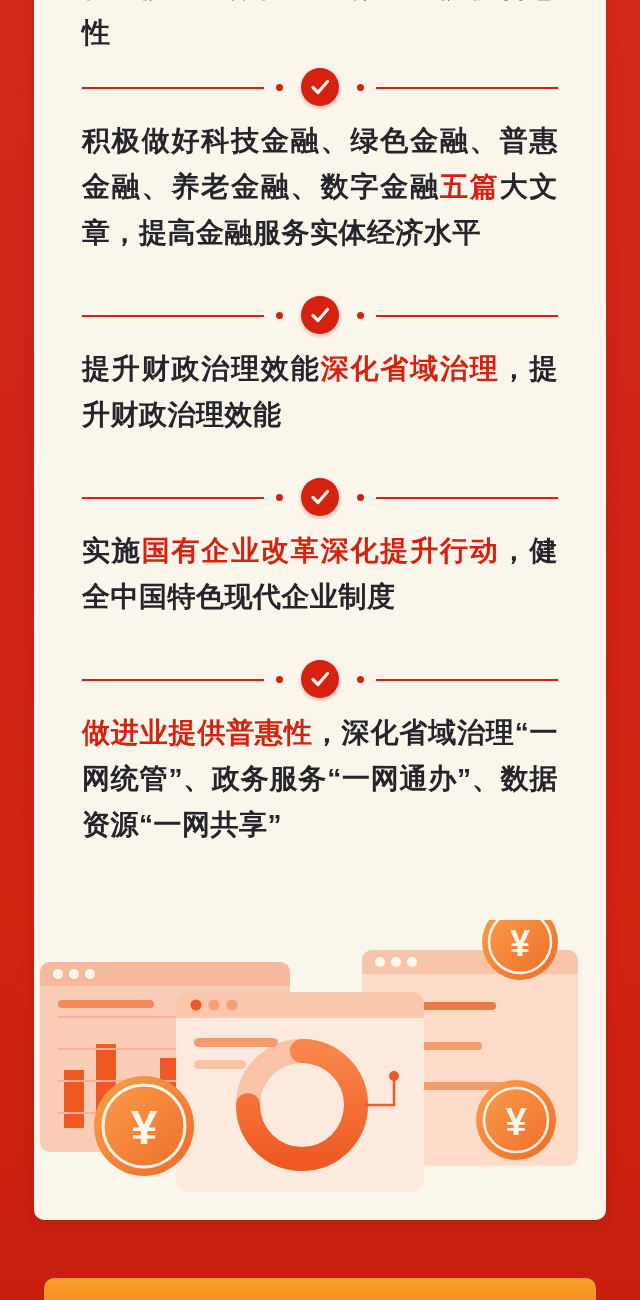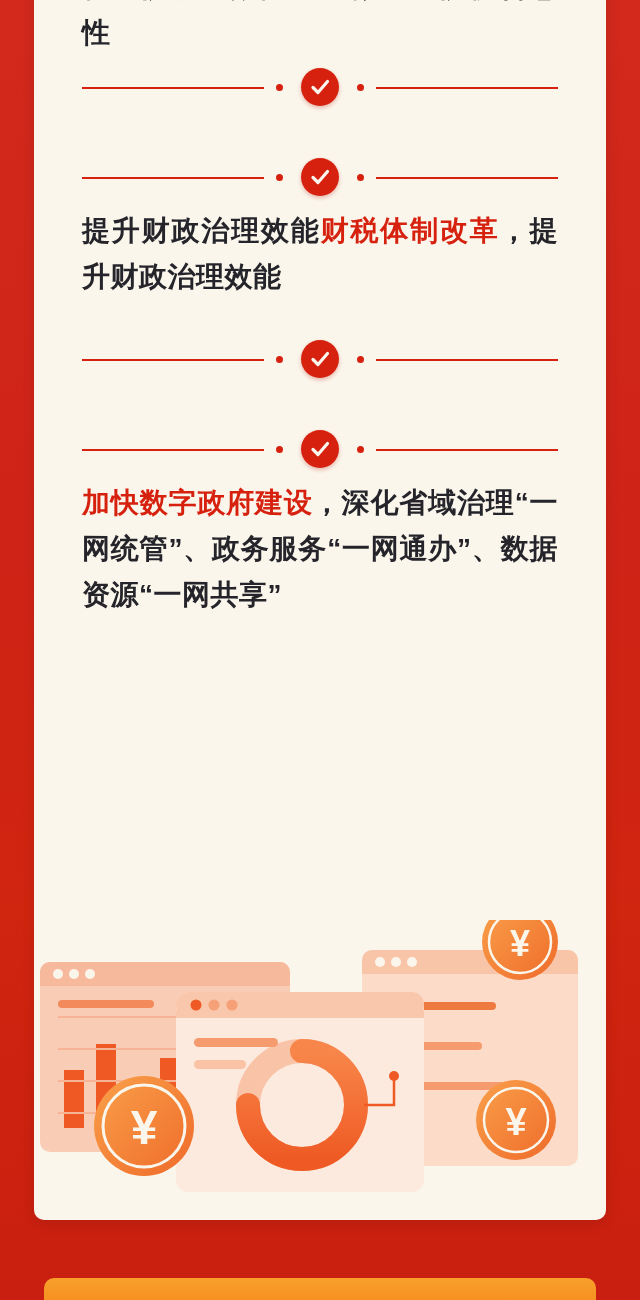--- a/index.html
+++ b/index.html
@@ -152,67 +152,77 @@
         <div class="dot left"></div>
         <div class="badge">
           <svg width="24" height="24" viewBox="0 0 24 24">
             <path d="M5 12.5 L10 17.5 L19.5 6.5" stroke="#fbf6ec" stroke-width="3.2" fill="none" stroke-linecap="round" stroke-linejoin="round"></path>
           </svg>
         </div>
         <div class="dot right"></div>
         <div class="line right"></div>
       </div>
 
+      <div class="item">
+        <div class="item-text">
+          <span>积极做好科技金融、绿色金融、普惠金融、养老金融、数字金融</span><span class="hl">五篇</span><span>大文章，提高金融服务实体经济水平</span>
+        </div>
+      </div>
 
       <div class="divider" style="margin-top:28px;">
         <div class="line left"></div>
         <div class="dot left"></div>
         <div class="badge">
           <svg width="24" height="24" viewBox="0 0 24 24">
             <path d="M5 12.5 L10 17.5 L19.5 6.5" stroke="#fbf6ec" stroke-width="3.2" fill="none" stroke-linecap="round" stroke-linejoin="round"></path>
           </svg>
         </div>
         <div class="dot right"></div>
         <div class="line right"></div>
       </div>
 
       <div class="item">
         <div class="item-text">
-          <span>提升财政治理效能</span><span class="hl">财税体制改革</span><span>，提升财政治理效能</span>
+          <span>提升财政治理效能</span><span class="hl">深化省域治理</span><span>，提升财政治理效能</span>
         </div>
       </div>
 
       <div class="divider" style="margin-top:28px;">
         <div class="line left"></div>
         <div class="dot left"></div>
         <div class="badge">
           <svg width="24" height="24" viewBox="0 0 24 24">
             <path d="M5 12.5 L10 17.5 L19.5 6.5" stroke="#fbf6ec" stroke-width="3.2" fill="none" stroke-linecap="round" stroke-linejoin="round"></path>
           </svg>
         </div>
         <div class="dot right"></div>
         <div class="line right"></div>
       </div>
 
+      <div class="item">
+        <div class="item-text">
+          <span>实施</span><span class="hl">国有企业改革深化提升行动</span><span>，健全中国特色现代企业制度</span>
+        </div>
+      </div>
 
       <div class="divider" style="margin-top:28px;">
         <div class="line left"></div>
         <div class="dot left"></div>
         <div class="badge">
           <svg width="24" height="24" viewBox="0 0 24 24">
             <path d="M5 12.5 L10 17.5 L19.5 6.5" stroke="#fbf6ec" stroke-width="3.2" fill="none" stroke-linecap="round" stroke-linejoin="round"></path>
           </svg>
         </div>
         <div class="dot right"></div>
         <div class="line right"></div>
       </div>
 
       <div class="item">
         <div class="item-text">
-          <span class="hl">加快数字政府建设</span><span>，深化省域治理“一网统管”、政务服务“一网通办”、数据资源“一网共享”</span>
+          <span class="hl">做进业提供普惠性</span><span>，深化省域治理“一网统管”、政务服务“一网通办”、数据资源“一网共享”</span>
         </div>
       </div>
 
     </div>
 
     <div class="illustration">
       <svg width="572" height="300" viewBox="0 0 572 300">
         <defs>
           <linearGradient id="gOrange" x1="0" y1="0" x2="0" y2="1">
             <stop offset="0%" stop-color="#f8864a"></stop>

